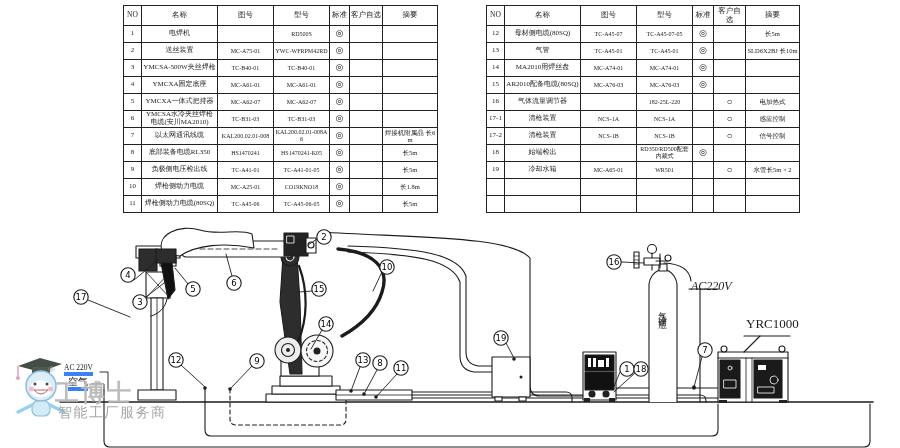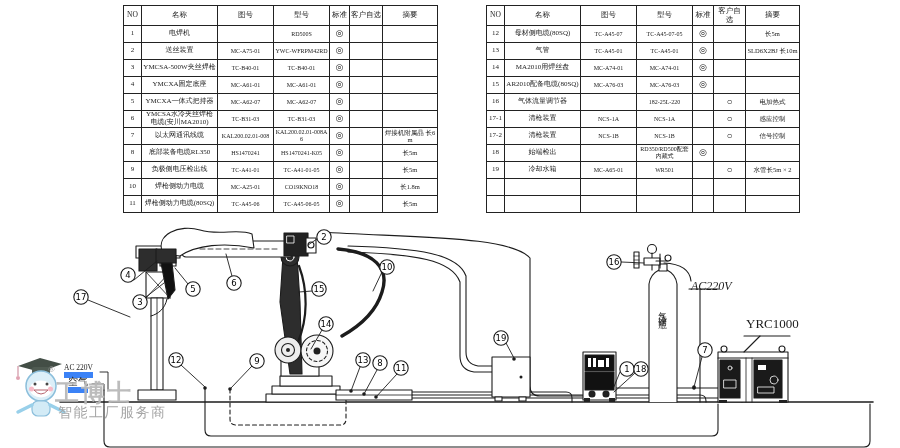--- a/index.html
+++ b/index.html
@@ -25,21 +25,21 @@
   table.parts td:nth-child(3),table.parts td:nth-child(4){font-size:6px;}
   table.parts td:nth-child(5){font-size:9px;}
   table.parts td:nth-child(6){font-size:10px;line-height:1;}
   table.parts td:nth-child(7){font-size:6.5px;}
   col.c0{width:18px}col.c1{width:76px}col.c2{width:56px}col.c3{width:56px}
   col.c4{width:20px}col.c5{width:33px}col.c6{width:55px}
   table.right col.c4{width:21px}table.right col.c5{width:32px}table.right col.c6{width:54px}
   
   svg.diagram{position:absolute;left:0;top:0;}
   .lbl{position:absolute;font-family:"Liberation Serif","DejaVu Serif",serif;color:#1c1c1c;}
-  .u{border-bottom:6px solid #3b82f6;padding-bottom:0px;}
+  .u{border-bottom:4px solid #3b82f6;padding-bottom:0px;}
   .vert{writing-mode:vertical-rl;text-orientation:upright;letter-spacing:3px;}
   
   .wm-brand{position:absolute;left:55px;top:377px;font-size:24px;font-weight:bold;
     color:#b9b9b9;letter-spacing:2px;opacity:.95;}
   .wm-reg{position:absolute;left:48px;top:364px;font-size:9px;color:#9a9a9a;}
   .wm-slogan{position:absolute;left:58px;top:404px;font-size:14px;color:#a6a6a6;letter-spacing:1.5px;font-family:"Liberation Sans",sans-serif;}
   .wm-url{position:absolute;left:6px;top:418px;font-size:13.5px;color:#979797;font-family:"Liberation Sans",sans-serif;}
 </style>
 </head>
 <body>

